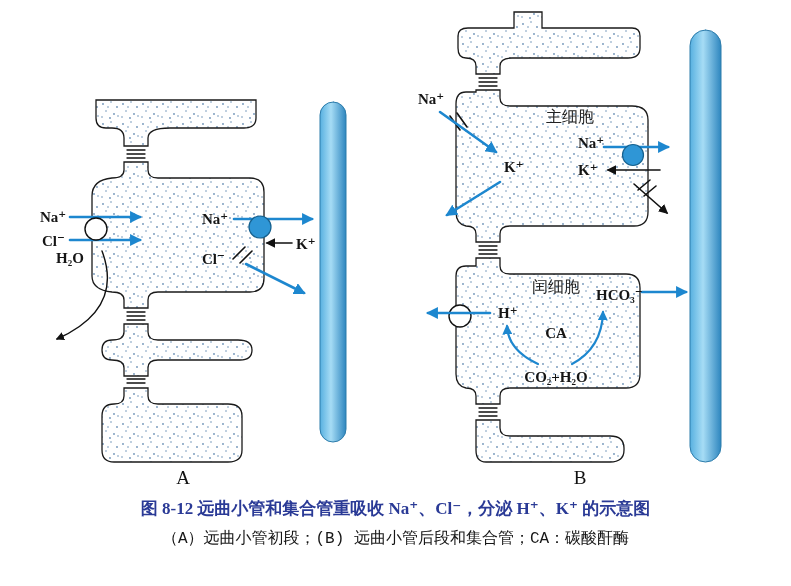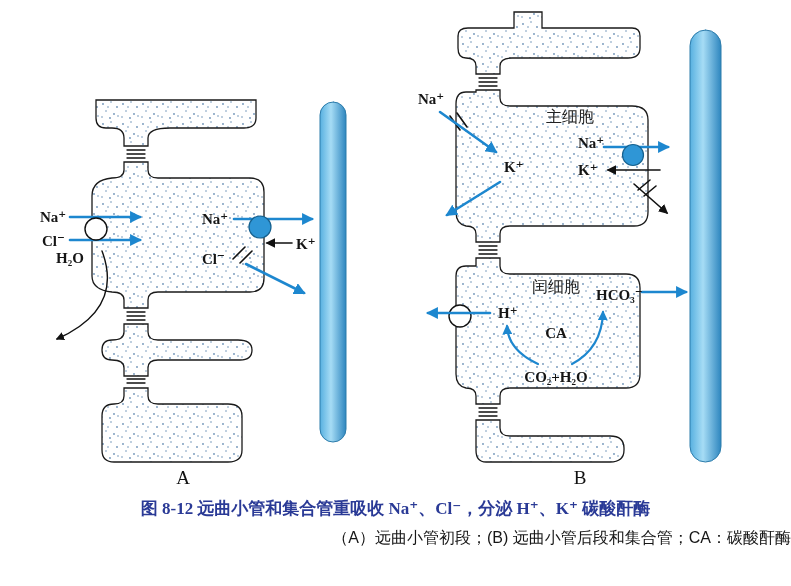--- a/index.html
+++ b/index.html
@@ -5,22 +5,22 @@
   html,body{margin:0;padding:0;background:#ffffff;}
   .stage{position:relative;width:791px;height:586px;background:#ffffff;overflow:hidden;
          font-family:"Liberation Serif","DejaVu Serif",serif;}
   svg{position:absolute;left:0;top:0;}
   text.chem{font-family:"Liberation Serif","DejaVu Serif",serif;font-size:15px;font-weight:600;fill:#151515;}
   text.cjk{font-family:"Liberation Sans","DejaVu Sans",sans-serif;font-size:16px;font-weight:400;fill:#222222;}
   text.panel-letter{font-family:"Liberation Serif","DejaVu Serif",serif;font-size:19px;fill:#111111;}
   .cap1{position:absolute;left:0;top:497px;width:791px;text-align:center;
         font-family:"Liberation Serif","DejaVu Serif",serif;font-size:17px;font-weight:700;color:#2a3a96;}
   .cap1 .fig-label{margin-right:4px;}
-  .cap2{position:absolute;left:0;top:528px;width:791px;text-align:right;
-        font-family:Liberation Sans, sans-serif;font-size:16px;color:#161616;}
+  .cap2{position:absolute;left:0;top:528px;width:791px;text-align:center;
+        font-family:Liberation Mono, monospace;font-size:16px;color:#161616;}
 </style>
 </head>
 <body>
 
 <div class="stage">
 
 <svg width="791" height="586" viewBox="0 0 791 586">
   <defs>
     <pattern id="stip" width="20" height="20" patternUnits="userSpaceOnUse">
       <rect width="20" height="20" fill="#ffffff"></rect>
@@ -157,17 +157,17 @@
     <text class="cjk" x="556" y="292" text-anchor="middle">闰细胞</text>
     <text class="chem" x="498" y="318">H⁺</text>
     <text class="chem" x="596" y="300">HCO₃⁻</text>
     <text class="chem" x="556" y="338" text-anchor="middle">CA</text>
     <text class="chem" x="556" y="382" text-anchor="middle">CO₂+H₂O</text>
     <text class="panel-letter" x="580" y="484" text-anchor="middle">B</text>
   </g>
 </svg>
 
 <div class="cap1">
-  <span class="fig-label">图 8-12</span><span>远曲小管和集合管重吸收 Na⁺、Cl⁻，分泌 H⁺、K⁺ 碳酸酐酶</span>
+  <span class="fig-label">图 8-12</span><span>远曲小管和集合管重吸收 Na⁺、Cl⁻，分泌 H⁺、K⁺ 的示意图</span>
 </div>
 <div class="cap2">（A）远曲小管初段；(B) 远曲小管后段和集合管；CA：碳酸酐酶</div>
 
 </div>
 
 </body></html>

